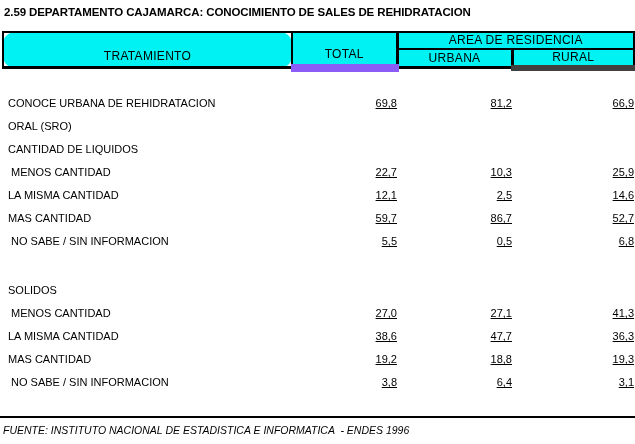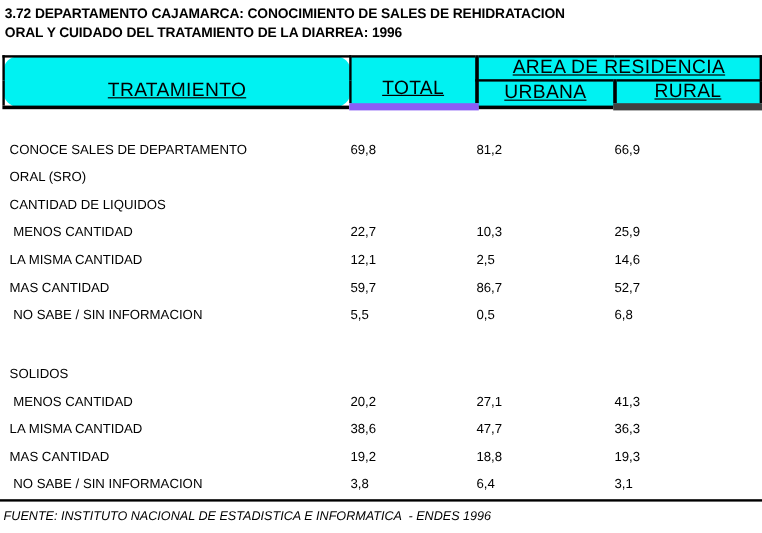--- a/index.html
+++ b/index.html
@@ -20,58 +20,56 @@
   }
   table.stats{
     border-collapse:collapse;
     table-layout:fixed;
     width:631px;
     margin:10px 0 0 2px;
   }
   th{
     border:2px solid #000;
     font-weight:normal;
-    font-size:16px;
+    font-size:12px;
     letter-spacing:0.3px;
     padding:0;
     height:15px;
     text-align:center;
     vertical-align:middle;
-    text-decoration:underline;
   }
   th.trat{vertical-align:bottom;padding-bottom:3px;border-bottom:3px solid #000;}
-  th.total{vertical-align:bottom;padding-bottom:3px;border-left:2px solid #000;border-right:3px solid #000;border-bottom:6px solid #8b5cf6;margin-top:42px;}
+  th.total{vertical-align:bottom;padding-bottom:3px;border-left:2px solid #000;border-right:3px solid #000;border-bottom:8px solid #8b5cf6;margin-top:42px;}
   th.urbana{border-right:3px solid #000;border-bottom:3px solid #000;}
   th.rural{border-bottom:6px solid #404040;}
   td{padding:0;font-size:11px;vertical-align:middle;}
   tr.data-row{height:23px;}
   td.label{padding-left:5px;}
   td.label.indent{padding-left:8px;}
   tr.section-row td.label{font-weight:normal;}
-  td.val{text-align:left;}
+  td.val{text-align:right;text-decoration:underline;}
   .footer{
     position:absolute;
     left:0;top:416px;
     width:635px;
     border-top:2px solid #000;
     padding:6px 0 0 3px;
     font-style:italic;
     font-size:10.5px;
     white-space:pre;
     box-sizing:border-box;
   }
 </style>
 </head>
 <body>
 
 <div class="page">
 
   <div class="title">
-    <div>3.72 DEPARTAMENTO CAJAMARCA: CONOCIMIENTO DE SALES DE REHIDRATACION</div>
-    <div>ORAL Y CUIDADO DEL TRATAMIENTO DE LA DIARREA: 1996</div>
+    <div>2.59 DEPARTAMENTO CAJAMARCA: CONOCIMIENTO DE SALES DE REHIDRATACION</div>
   </div>
 
   <table class="stats">
     <colgroup>
       <col style="width:289px">
       <col style="width:105px">
       <col style="width:115px">
       <col style="width:122px">
     </colgroup>
     <thead>
@@ -83,21 +81,21 @@
       <tr>
         <th class="urbana" style="background: rgb(0, 242, 242);">URBANA</th>
         <th class="rural" style="background: rgb(0, 242, 242);">RURAL</th>
       </tr>
     </thead>
     <tbody id="table-body">
         <tr style="height: 24px;">
           <td colspan="4"></td>
         </tr>
         <tr class="data-row">
-          <td class="label">CONOCE SALES DE DEPARTAMENTO</td>
+          <td class="label">CONOCE URBANA DE REHIDRATACION</td>
           <td class="val">69,8</td>
           <td class="val">81,2</td>
           <td class="val">66,9</td>
         </tr>
         <tr class="data-row">
           <td class="label">ORAL (SRO)</td>
           <td class="val"></td>
           <td class="val"></td>
           <td class="val"></td>
         </tr>
@@ -135,21 +133,21 @@
           <td colspan="4"></td>
         </tr>
         <tr class="data-row section-row">
           <td class="label">SOLIDOS</td>
           <td class="val"></td>
           <td class="val"></td>
           <td class="val"></td>
         </tr>
         <tr class="data-row">
           <td class="label indent">MENOS CANTIDAD</td>
-          <td class="val">20,2</td>
+          <td class="val">27,0</td>
           <td class="val">27,1</td>
           <td class="val">41,3</td>
         </tr>
         <tr class="data-row">
           <td class="label">LA MISMA CANTIDAD</td>
           <td class="val">38,6</td>
           <td class="val">47,7</td>
           <td class="val">36,3</td>
         </tr>
         <tr class="data-row">

